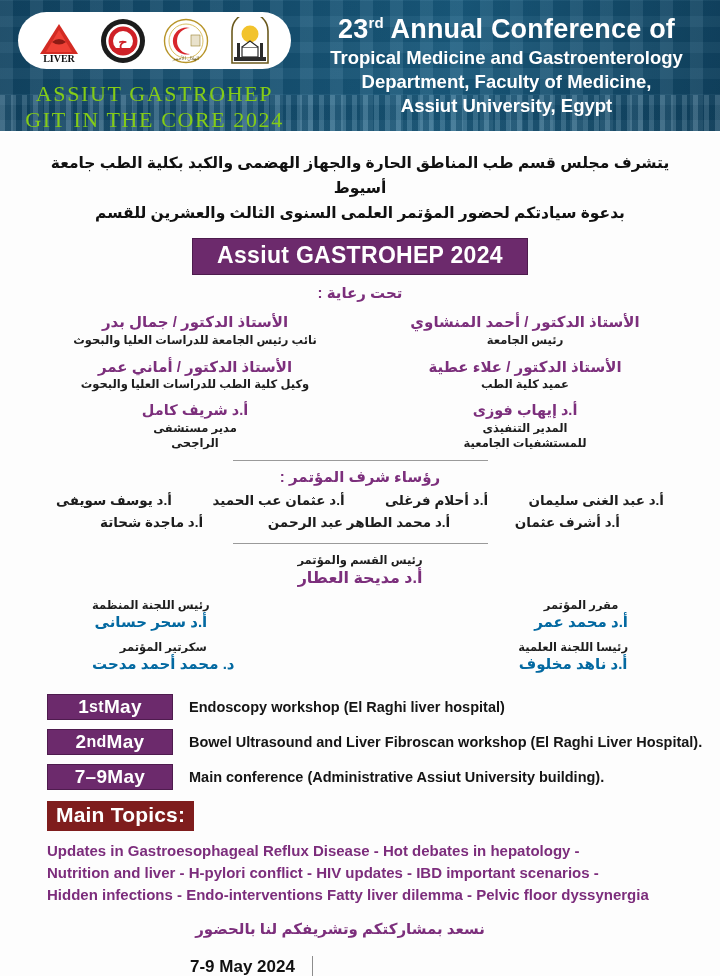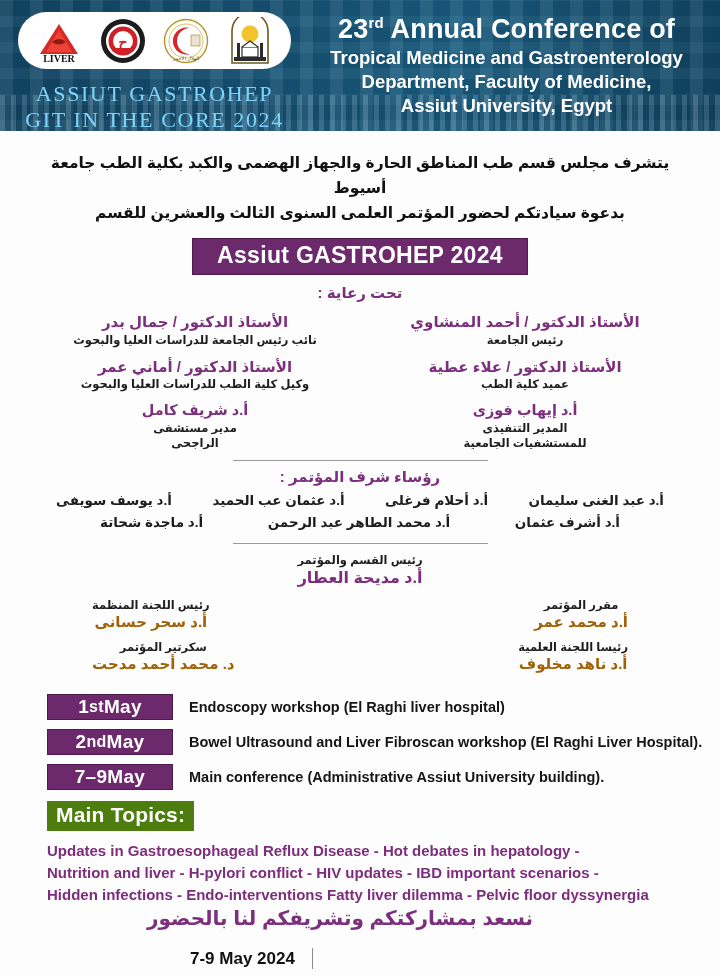--- a/index.html
+++ b/index.html
@@ -79,21 +79,21 @@
     display: flex;
     align-items: center;
     justify-content: center;
   }
   .brand-lines {
     margin-top: 12px;
     text-align: center;
     width: 273px;
   }
   .brand-lines .bl {
-    color: #7dd3fc;
+    color: #84cc16;
     font-family: "Liberation Serif", "DejaVu Serif", serif;
     font-size: 22px;
     letter-spacing: 1.6px;
     line-height: 1.17;
     white-space: nowrap;
   }
 
   .brand-right {
     flex: 1;
     padding: 14px 22px 0 0;
@@ -233,21 +233,21 @@
 
   .two-col {
     display: flex;
     direction: rtl;
     justify-content: space-between;
     padding: 0 78px;
     margin-top: 9px;
   }
   .two-col .col { text-align: center; direction: rtl; }
   .two-col .c-role { color: #1d1d1d; font-size: 11.5px; font-weight: bold; }
-  .two-col .c-name { color: #a16207; font-size: 15px; font-weight: bold; line-height: 1.35; }
+  .two-col .c-name { color: #0369a1; font-size: 15px; font-weight: bold; line-height: 1.35; }
 
   
   .schedule { margin-top: 20px; padding-left: 33px; }
   .sched-row {
     display: flex;
     align-items: center;
     margin-bottom: 9px;
   }
   .date-badge {
     background: #6c2a6c;
@@ -268,21 +268,21 @@
     margin-left: 16px;
     color: #151515;
     font-size: 14.5px;
     font-weight: bold;
     white-space: nowrap;
   }
 
   
   .topics { margin-top: 11px; padding-left: 33px; }
   .topics-badge {
-    background: #4d7c0f;
+    background: #7f1d1d;
     color: #ffffff;
     font-size: 21px;
     font-weight: bold;
     display: inline-block;
     padding: 2px 9px 4px;
     letter-spacing: 0.2px;
   }
   .topics-body {
     margin-top: 9px;
     color: #7c2d7c;
@@ -290,21 +290,22 @@
     font-weight: bold;
     line-height: 1.47;
   }
   .topics-body div { white-space: nowrap; }
 
   .welcome {
     direction: rtl;
     text-align: center;
     color: #7c2f7c;
     font-weight: bold;
-    font-size: 20px;
+    font-size: 15px;
+    margin-top: 14px;
     padding-right: 40px;
   }
 
   
   .footer {
     margin-top: 14px;
     display: flex;
     align-items: flex-start;
     padding-left: 104px;
   }

